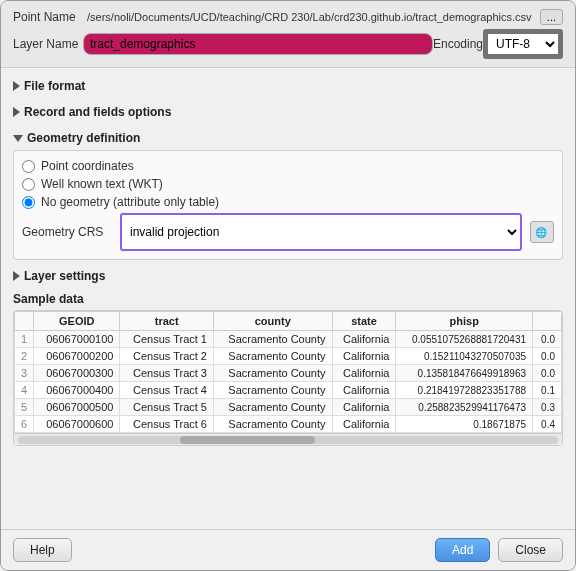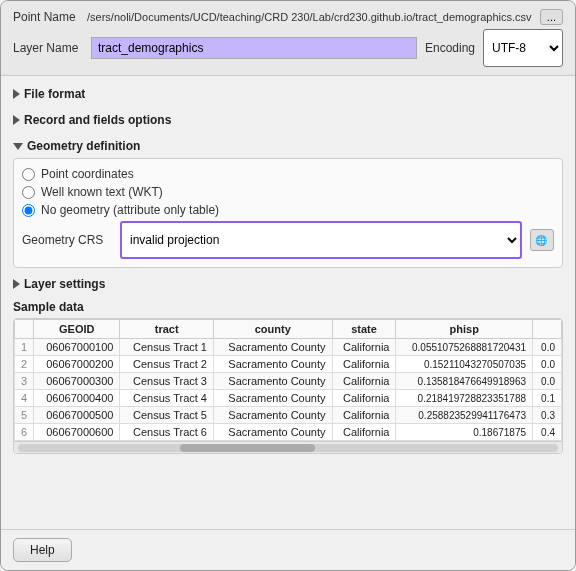--- a/index.html
+++ b/index.html
@@ -55,38 +55,38 @@
       padding: 1px 6px;
       font-size: 11px;
       background: #e0e0e0;
       border: 1px solid #aaa;
       border-radius: 3px;
       cursor: pointer;
     }
     .layer-name-row {
       display: flex;
       align-items: center;
-      gap: 8px;
+      gap: 0;
     }
     .layer-name-input {
       flex: 1;
       height: 22px;
       border: 1px solid #aaa;
-      border-radius: 0;
+      border-radius: 8px;
       padding: 2px 6px;
       font-size: 12px;
-      background: #c4b5fd;
+      background: #be185d;
     }
     .encoding-label {
       font-size: 12px;
       color: #333;
     }
     .encoding-select {
-      height: 38px;
-      border: 1px solid #737373;
+      height: 30px;
+      border: 5px solid #737373;
       border-radius: 3px;
       padding: 1px 4px;
       font-size: 12px;
       background: white;
       min-width: 80px;
     }
     .content-area {
       flex: 1;
       overflow-y: auto;
       padding: 8px 12px;
@@ -414,15 +414,19 @@
             <div class="scrollbar-thumb"></div>
           </div>
         </div>
       </div>
     </div>
 
   </div>
 
   <div class="bottom-bar">
     <button class="btn">Help</button>
+    <div style="display:flex;gap:8px;">
+      <button class="btn btn-primary">Add</button>
+      <button class="btn">Close</button>
+    </div>
   </div>
 
 </div>
 
 </body></html>

